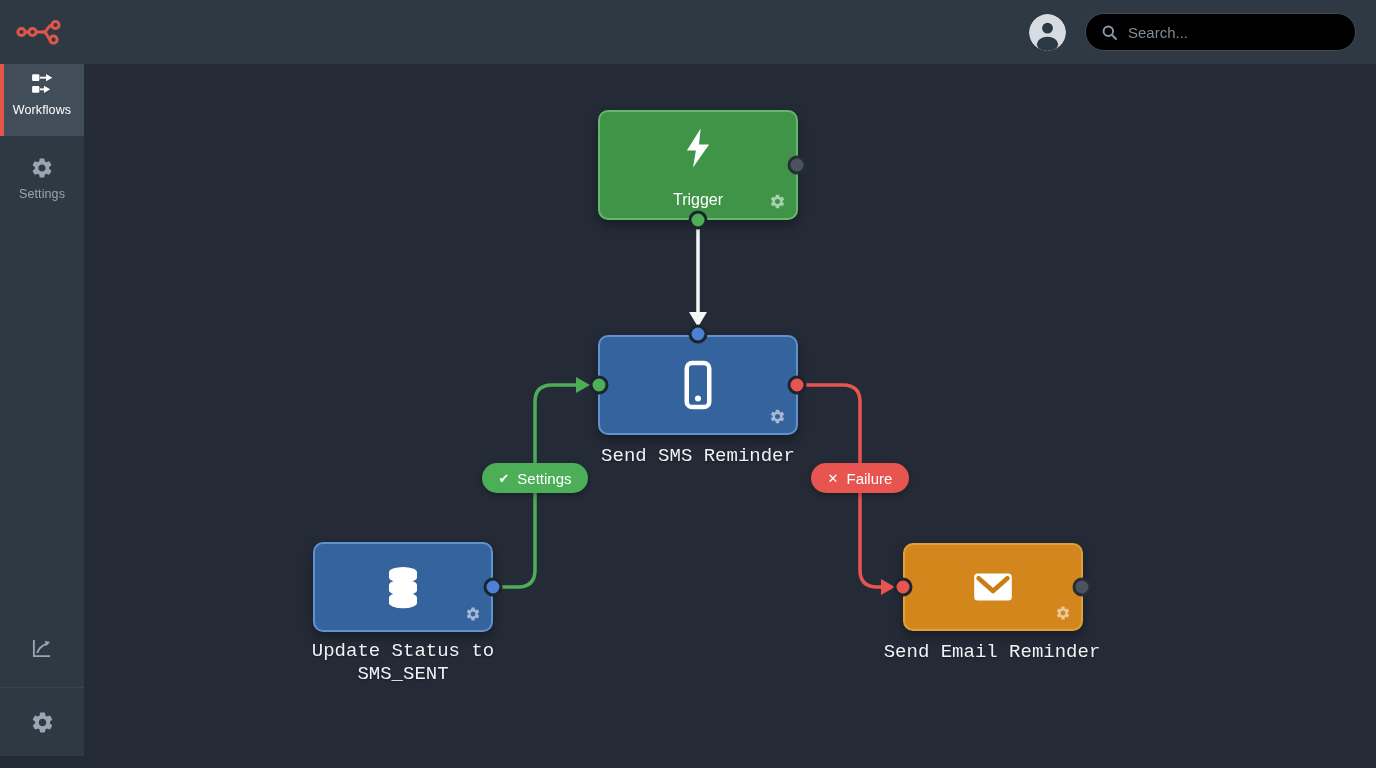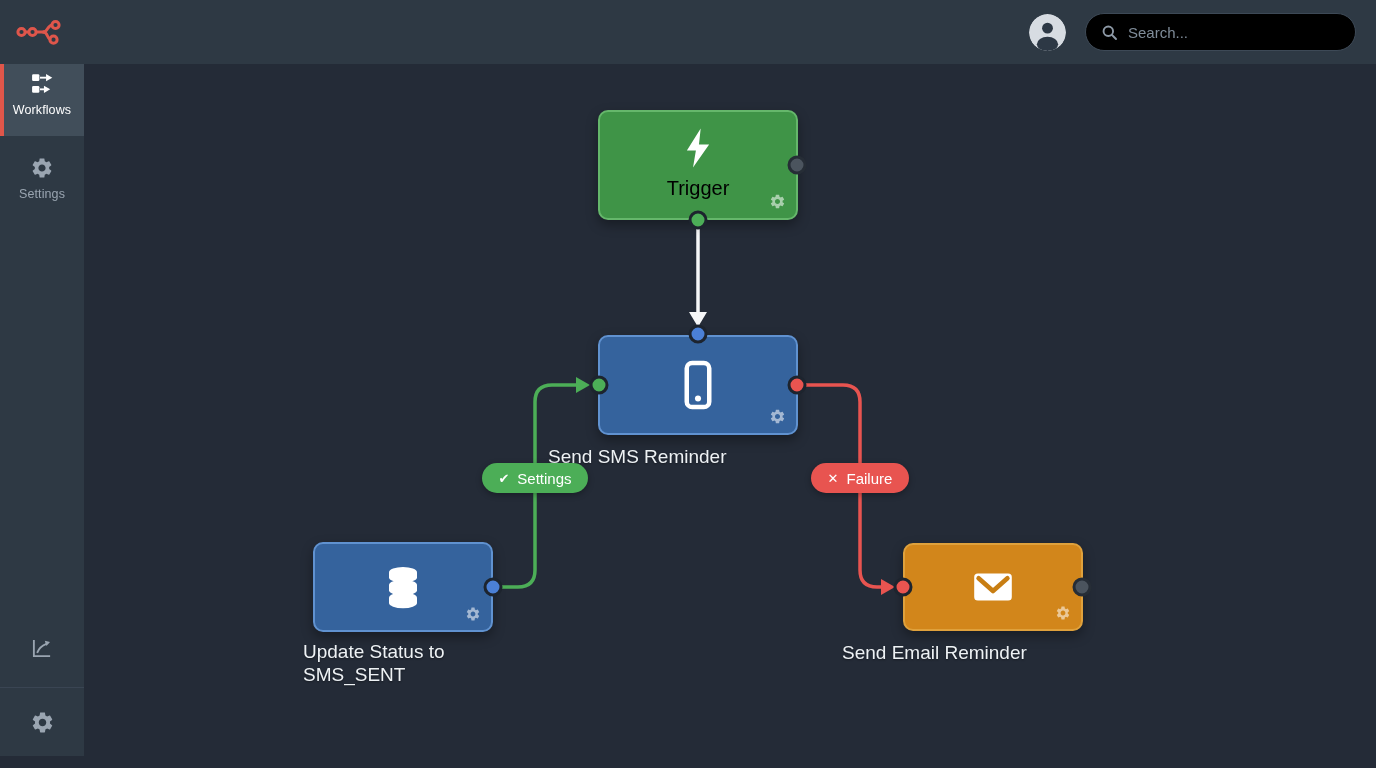--- a/index.html
+++ b/index.html
@@ -67,28 +67,28 @@
 
   .node {
     position:absolute; border-radius:10px; border:2px solid; z-index:2;
     display:flex; flex-direction:column; align-items:center; justify-content:center;
     box-shadow:0 5px 12px rgba(0,0,0,.35); cursor:pointer;
   }
   .node-trigger      { left:514px; top:46px;  width:200px; height:110px; background:#3f9447; border-color:#65b76b; justify-content:flex-start; padding-top:13px; }
   .node-send-sms     { left:514px; top:271px; width:200px; height:100px; background:#35639d; border-color:#6092d0; }
   .node-update-status{ left:229px; top:478px; width:180px; height:90px;  background:#35639d; border-color:#6092d0; }
   .node-send-email   { left:819px; top:479px; width:180px; height:88px;  background:#d2861b; border-color:#dfa13c; }
-  .node-title-inside { color:#000000; font-size:20px; margin-top:6px; }
+  .node-title-inside { color:#ffffff; font-size:16px; margin-top:20px; }
   .node-gear {
     position:absolute; right:10px; bottom:8px; color:rgba(255,255,255,.55);
     cursor:pointer; line-height:0;
   }
   .node-label {
-    position:absolute; z-index:4; color:#eef2f5;
-    font-size:19px; line-height:1.22; text-shadow:0 1px 2px rgba(0,0,0,.4);
+    position:absolute; z-index:4; text-align:center; color:#eef2f5;
+    font-size:19px; line-height:1.22; text-shadow:0 1px 2px rgba(0,0,0,.4);font-family:Liberation Mono, monospace;
   }
   .label-send-sms      { left:464px; top:381px; width:300px; }
   .label-update-status { left:219px; top:576px; width:200px; }
   .label-send-email    { left:758px; top:577px; width:300px; }
 
   .edge-badge {
     position:absolute; z-index:5; height:30px; border-radius:15px;
     display:flex; align-items:center; justify-content:center; gap:8px;
     color:#fff; font-size:15px; box-shadow:0 2px 6px rgba(0,0,0,.3);
   }

